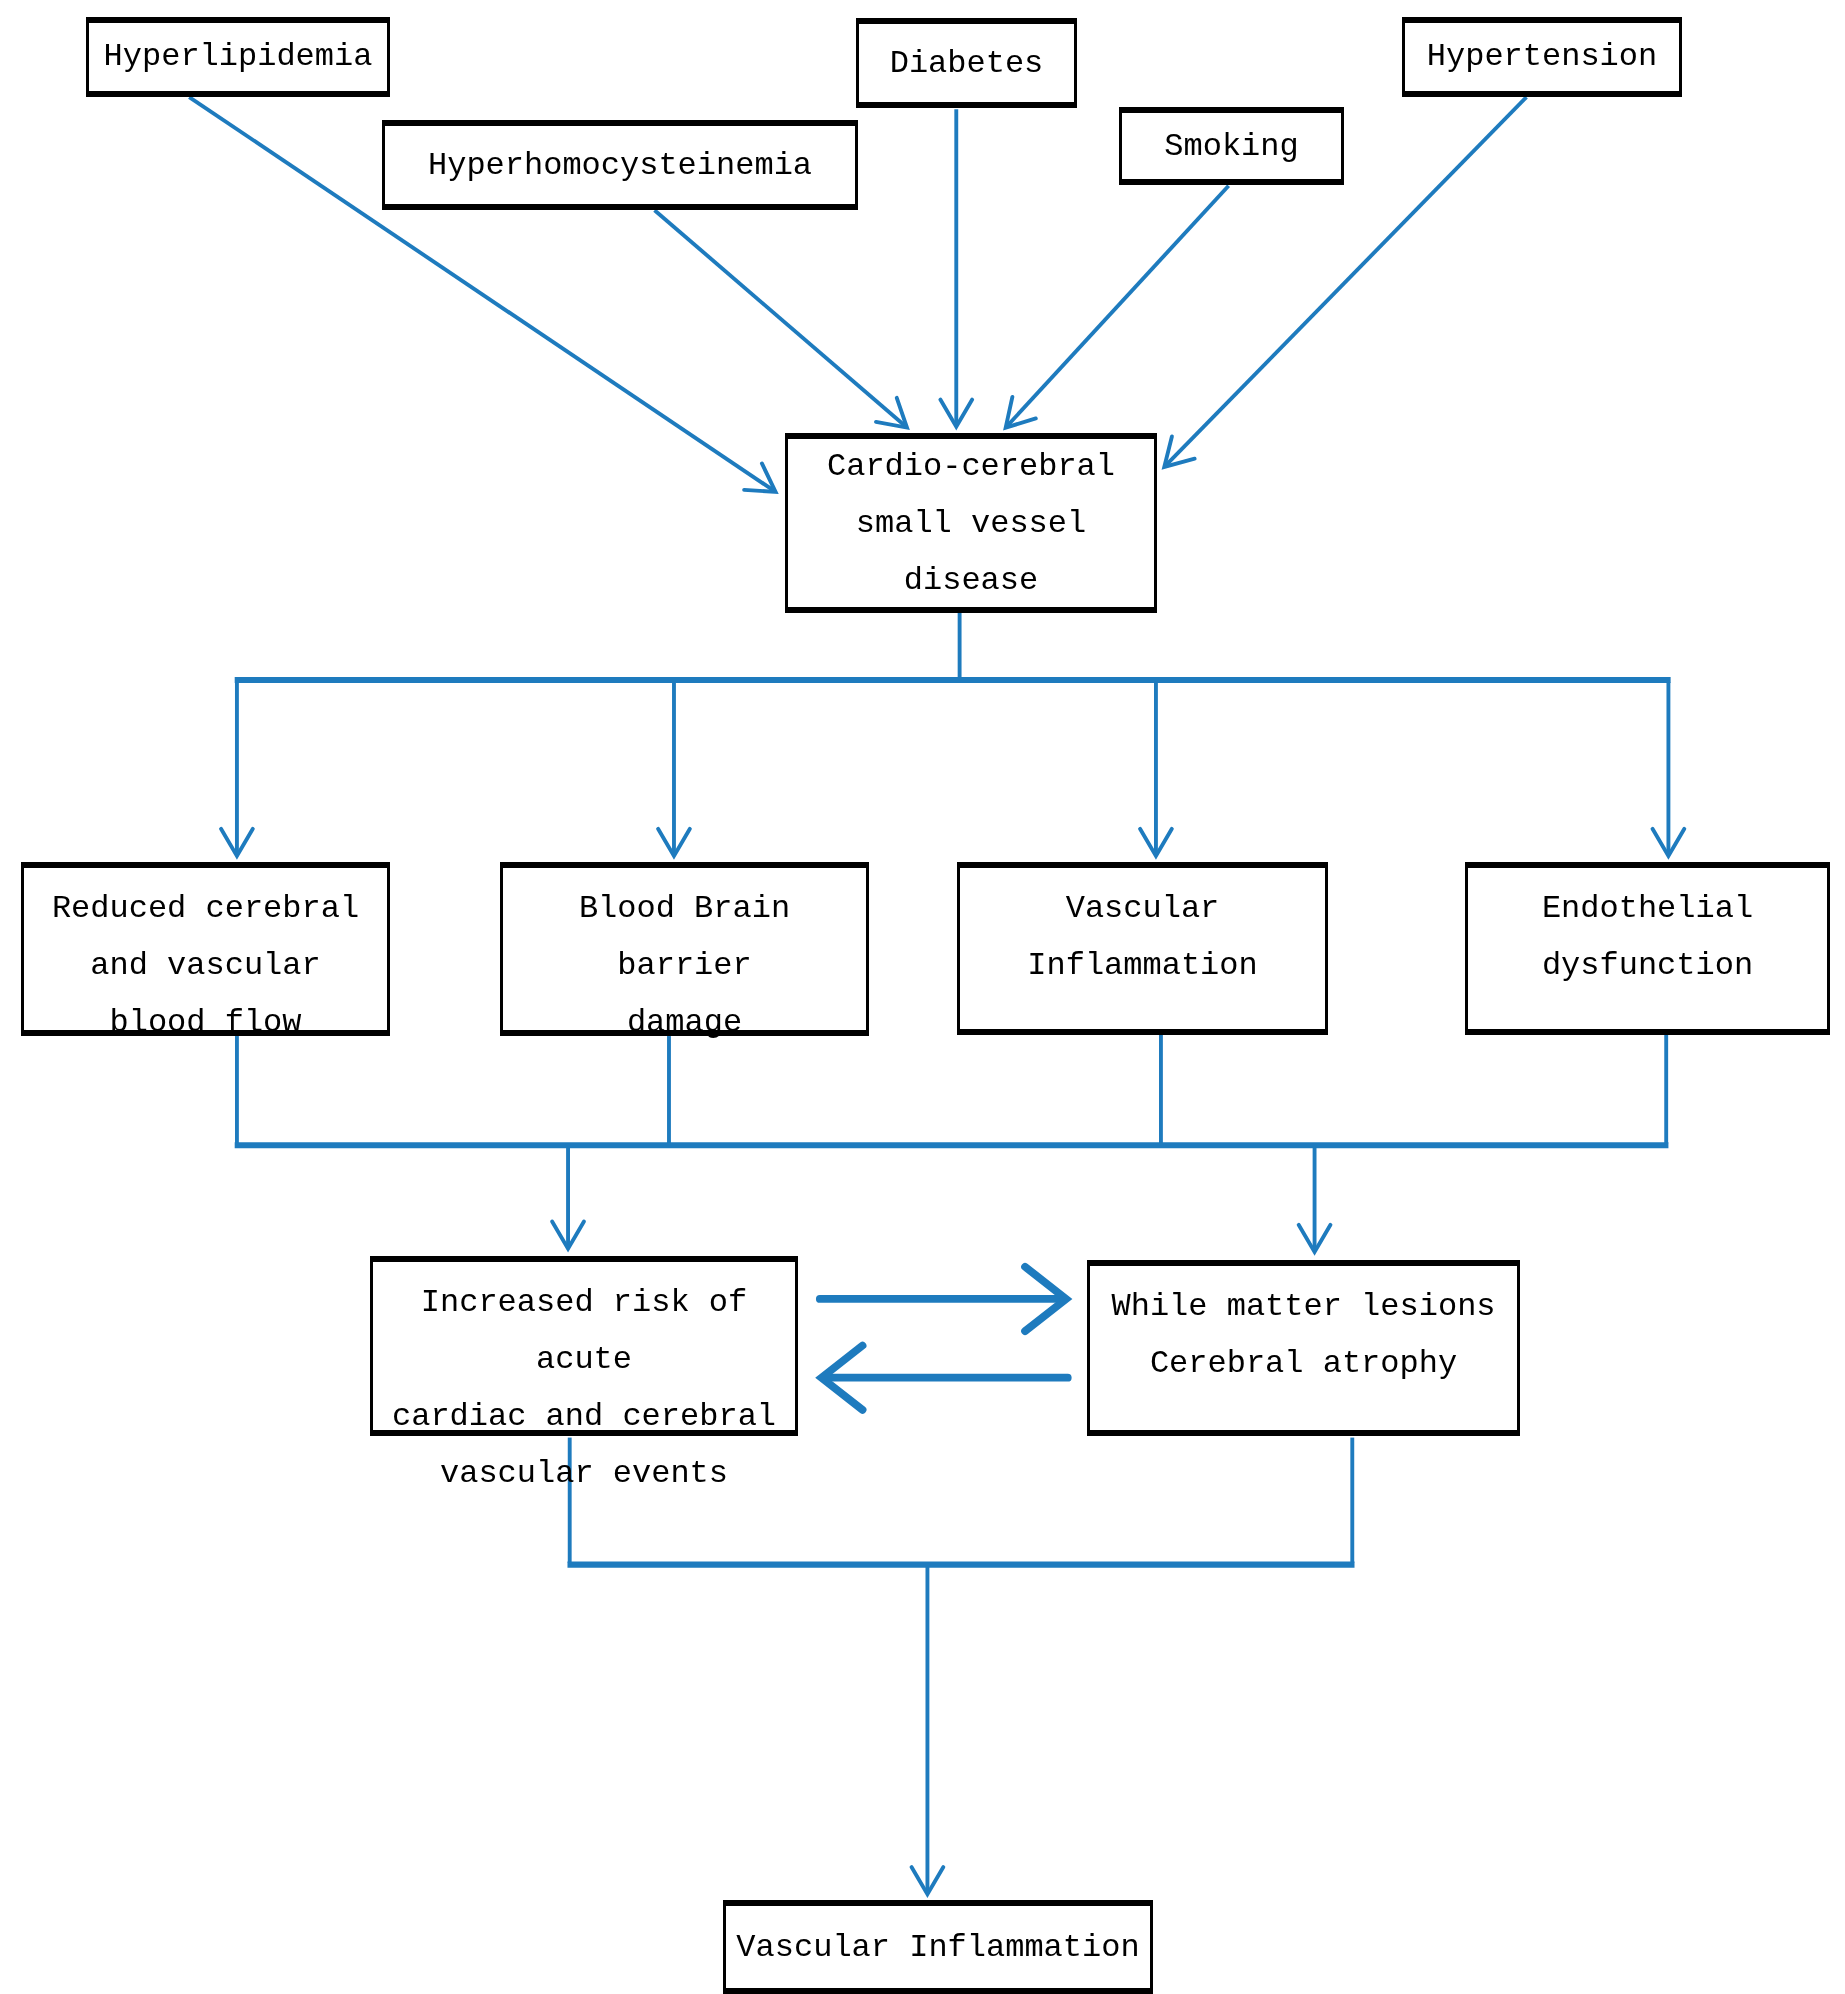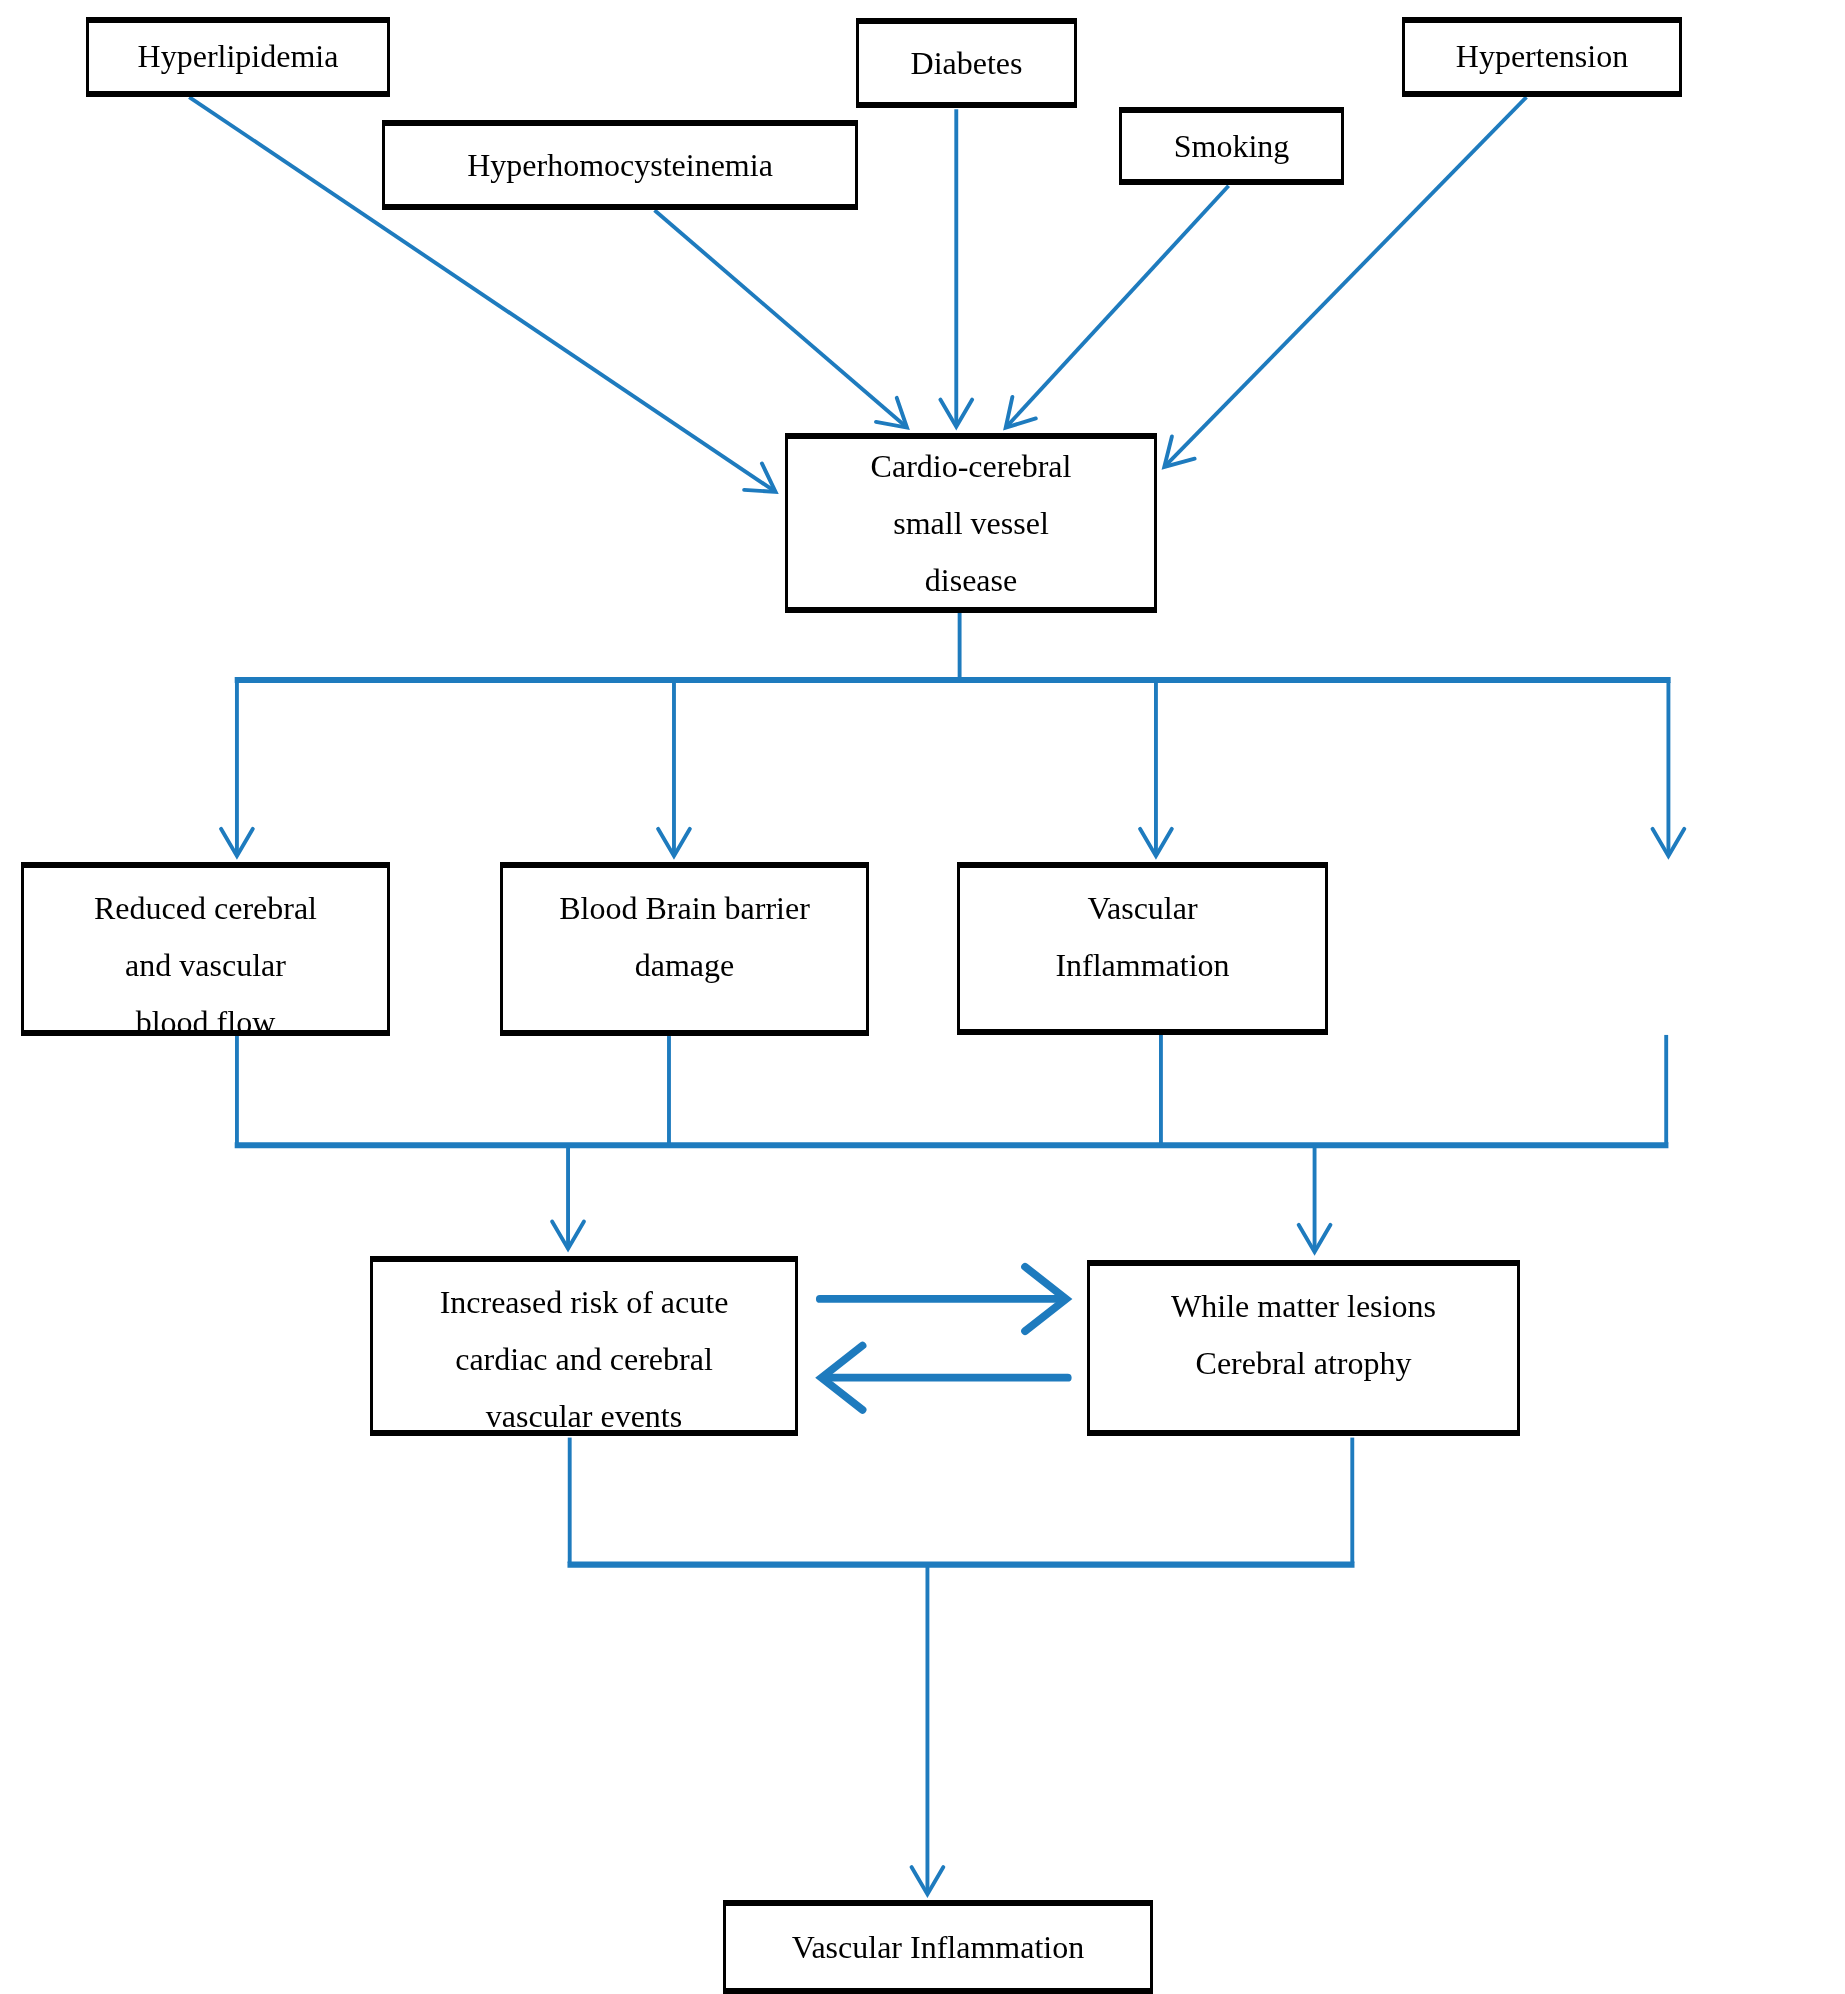--- a/index.html
+++ b/index.html
@@ -6,21 +6,21 @@
     --accent:#1e7bbe;
     --ink:#000000;
     --bg:#ffffff;
   }
   html,body{margin:0;padding:0;background:var(--bg);}
   .canvas{
     position:relative;
     width:1496px;
     height:1995px;
     background:var(--bg);
-    font-family:Liberation Serif, serif;
+    font-family:Liberation Mono, monospace;
     color:var(--ink);
   }
   .edges{position:absolute;left:0;top:0;width:1846px;height:1995px;}
   .edge{stroke:var(--accent);fill:none;}
   .edge.thin{stroke-width:7px;}
   .edge.bus{stroke-width:11px;}
   .edge.thick{stroke-width:14px;stroke-linecap:round;}
   marker path{stroke:var(--accent);fill:none;stroke-linecap:round;stroke-linejoin:miter;}
   .node{
     position:absolute;
@@ -119,20 +119,24 @@
   <div class="node top-align" style="left:500px;top:862px;width:369px;height:174px">
     <span class="lbl">Blood Brain barrier
 damage</span>
   </div>
 
   <div class="node top-align" style="left:957px;top:862px;width:371px;height:173px">
     <span class="lbl">Vascular
 Inflammation</span>
   </div>
 
+  <div class="node top-align" style="left:1465px;top:862px;width:365px;height:173px">
+    <span class="lbl">Endothelial
+dysfunction</span>
+  </div>
 
   <div class="node top-align" style="left:370px;top:1256px;width:428px;height:180px">
     <span class="lbl">Increased risk of acute
 cardiac and cerebral
 vascular events</span>
   </div>
 
   <div class="node top-align" style="left:1087px;top:1260px;width:433px;height:176px">
     <span class="lbl">While matter lesions
 Cerebral atrophy</span>

